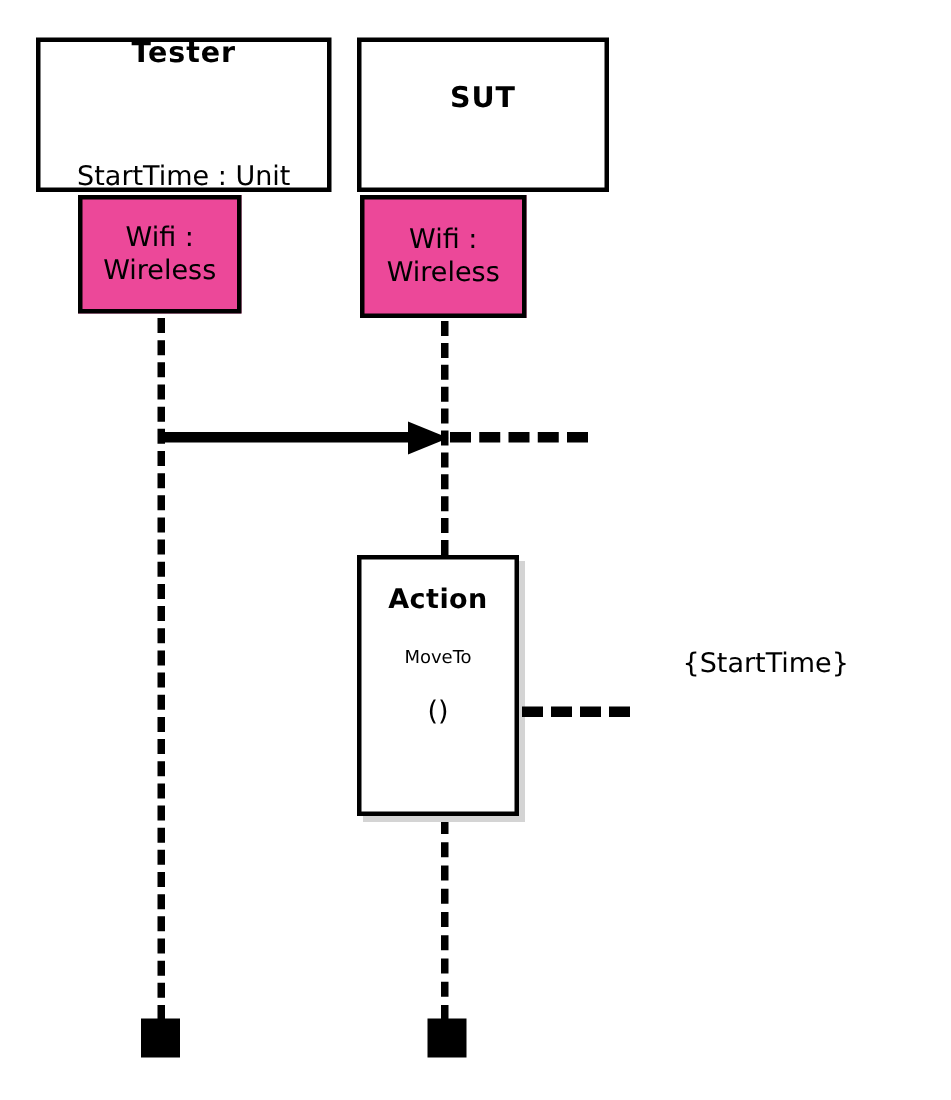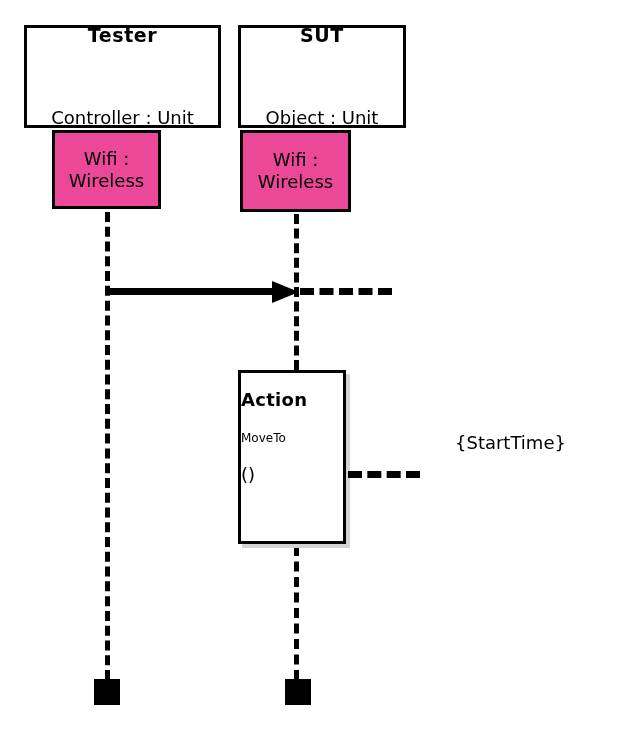--- a/index.html
+++ b/index.html
@@ -143,21 +143,21 @@
     left: 238px;
     top: 370px;
     width: 108px;
     height: 174px;
     box-sizing: border-box;
     background: #ffffff;
     border: 3px solid #000000;
     box-shadow: 4px 4px 0 0 #d4d4d4;
     display: flex;
     flex-direction: column;
-    align-items: flex-start;
+    align-items: center;
     padding-top: 16px;
   }
   .action-title {
     font-weight: bold;
     font-size: 18px;
     letter-spacing: 0.3px;
     white-space: nowrap;
   }
   .action-op {
     font-size: 12px;
@@ -170,26 +170,25 @@
     white-space: nowrap;
   }
 </style>
 </head>
 <body>
 
 <div id="canvas">
 
   <div class="lifeline-box head-tester">
     <div class="lifeline-title">Tester</div>
-    <div class="lifeline-subtitle">Controller : Unit</div>
+    <div class="lifeline-subtitle">StartTime : Unit</div>
   </div>
 
   <div class="lifeline-box head-sut">
     <div class="lifeline-title">SUT</div>
-    <div class="lifeline-subtitle">Object : Unit</div>
   </div>
 
   <div class="port-box port-tester">
     <div class="port-line">Wifi :</div>
     <div class="port-line">Wireless</div>
   </div>
 
   <div class="port-box port-sut">
     <div class="port-line">Wifi :</div>
     <div class="port-line">Wireless</div>

